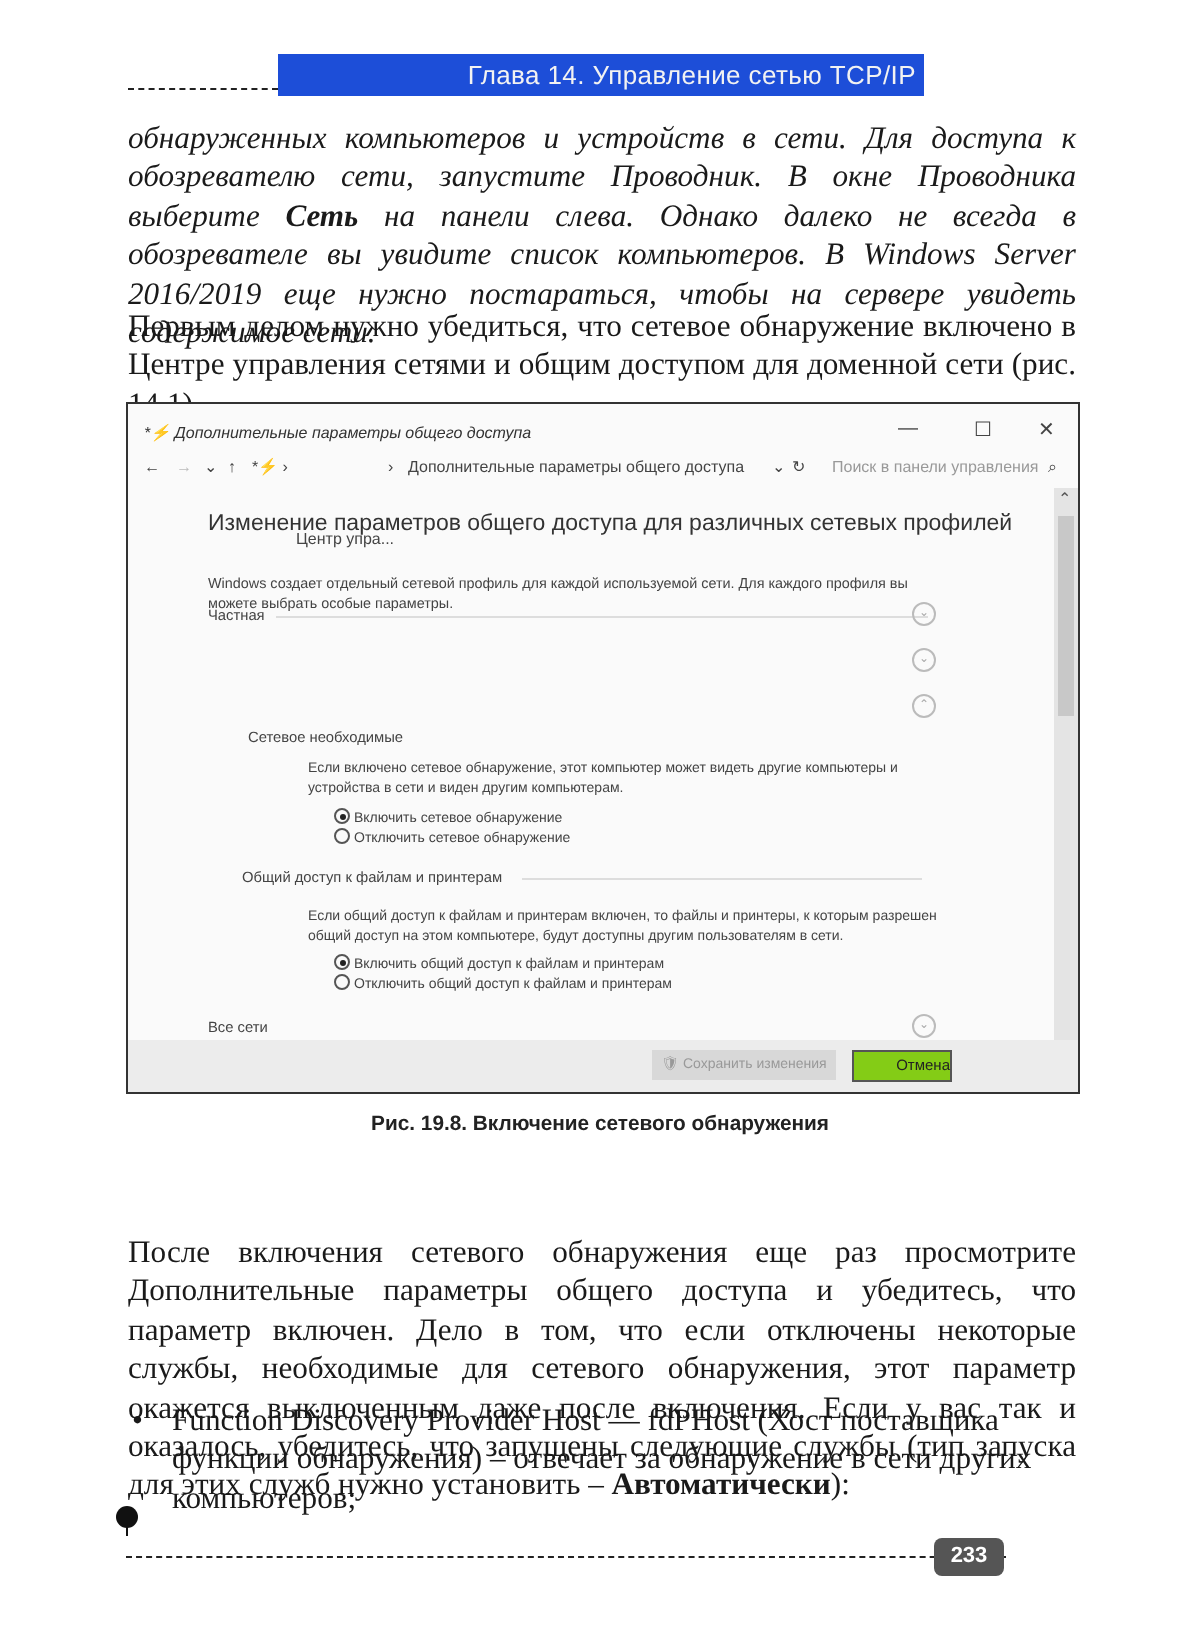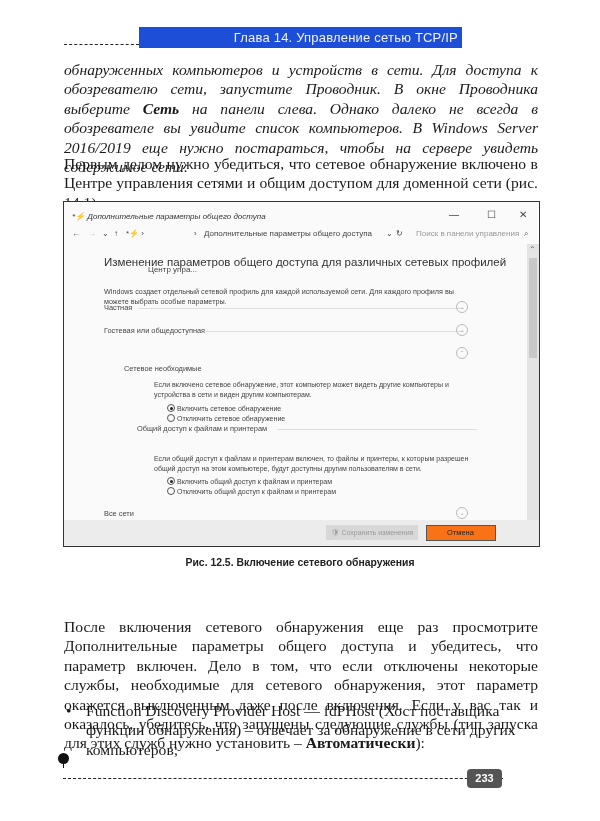--- a/index.html
+++ b/index.html
@@ -30,21 +30,21 @@
   .sect { position: absolute; left: 40px; font-size: 7.4px; color: #444; width: 360px; }
   .sect .line { position: absolute; top: 5px; height: 0; border-top: 1px solid #ddd; right: 0; }
   .chev { position: absolute; left: 392px; width: 10px; height: 10px; border: 1px solid #bbb; border-radius: 50%; font-size: 6px; line-height: 10px; text-align: center; color: #aaa; }
   .sub { position: absolute; font-size: 7.4px; color: #444; }
   .txt { position: absolute; font-size: 7px; line-height: 10px; color: #444; width: 310px; }
   .radio { position: absolute; font-size: 7px; color: #444; }
   .radio .dot { display: inline-block; width: 6px; height: 6px; border: 1px solid #555; border-radius: 50%; vertical-align: -1px; margin-right: 2px; position: relative; }
   .radio .dot.on::after { content: ""; position: absolute; left: 1.5px; top: 1.5px; width: 3px; height: 3px; background: #222; border-radius: 50%; }
   .footer { position: absolute; left: 0; right: 0; bottom: 0; height: 26px; background: #ececec; }
   .btn-save { position: absolute; left: 262px; top: 5px; width: 92px; height: 15px; background: #d8d8d8; color: #999; font-size: 7px; line-height: 15px; text-align: center; }
-  .btn-cancel { position: absolute; left: 362px; top: 5px; width: 48px; height: 14px; border: 1px solid #555; background: #f97316; font-size: 7.5px; line-height: 14px; text-align: left; color: #222; padding-left: 20px; }
+  .btn-cancel { position: absolute; left: 362px; top: 5px; width: 48px; height: 14px; border: 1px solid #555; background: #84cc16; font-size: 7.5px; line-height: 14px; text-align: right; color: #222; }
 
   .caption { position: absolute; left: 0; width: 600px; top: 557px; text-align: center; font-family: "Liberation Sans", sans-serif; font-weight: bold; font-size: 10.4px; color: #222; }
 
   .bullet-list { position: absolute; left: 64px; top: 701px; width: 474px; margin: 0; padding: 0; list-style: none; font-size: 15.6px; line-height: 19.4px; }
   .bullet-list li { position: relative; padding-left: 22px; }
   .bullet-list li .mark { position: absolute; left: 2px; top: 0; }
 
   .foot-dot { position: absolute; left: 58px; top: 753px; width: 11px; height: 11px; background: #111; border-radius: 50%; }
   .foot-stem { position: absolute; left: 62.5px; top: 762px; height: 6px; border-left: 1.5px solid #111; }
   .foot-rule { position: absolute; left: 63px; top: 778px; width: 440px; border-top: 1.5px dashed #222; }
@@ -90,38 +90,34 @@
   <div class="content">
     <div class="c-title">Изменение параметров общего доступа для различных сетевых профилей</div>
     <div class="c-desc">Windows создает отдельный сетевой профиль для каждой используемой сети. Для каждого профиля вы можете выбрать особые параметры.</div>
 
     <div class="sect" style="top:59px;">
       <span>Частная</span>
       <span class="line" style="left:34px;"></span>
     </div>
     <div class="chev" style="top:57px;">⌄</div>
 
-    <div class="sect" style="top:82px;">
-      <span>Гостевая или общедоступная</span>
-      <span class="line" style="left:100px;"></span>
-    </div>
     <div class="chev" style="top:80px;">⌄</div>
 
     <div class="chev" style="top:103px;">⌃</div>
 
     <div class="sub" style="left:60px; top:120px;">Сетевое необходимые</div>
     <div class="txt" style="left:90px; top:136px;">Если включено сетевое обнаружение, этот компьютер может видеть другие компьютеры и устройства в сети и виден другим компьютерам.</div>
     <div class="radio" style="left:103px; top:160px;">
       <span class="dot on"></span><span>Включить сетевое обнаружение</span>
     </div>
     <div class="radio" style="left:103px; top:170px;">
       <span class="dot"></span><span>Отключить сетевое обнаружение</span>
     </div>
 
-    <div class="sect" style="top:180px; left:57px; width:340px;margin-left:16px;">
+    <div class="sect" style="top:190px; left:57px; width:340px;">
       <span>Общий доступ к файлам и принтерам</span>
       <span class="line" style="left:140px;"></span>
     </div>
     <div class="txt" style="left:90px; top:210px; width:330px;">Если общий доступ к файлам и принтерам включен, то файлы и принтеры, к которым разрешен общий доступ на этом компьютере, будут доступны другим пользователям в сети.</div>
     <div class="radio" style="left:103px; top:233px;">
       <span class="dot on"></span><span>Включить общий доступ к файлам и принтерам</span>
     </div>
     <div class="radio" style="left:103px; top:243px;">
       <span class="dot"></span><span>Отключить общий доступ к файлам и принтерам</span>
     </div>
@@ -139,21 +135,21 @@
   </div>
 
   <div class="footer">
     <div class="btn-save">
       <span>🛡 </span><span>Сохранить изменения</span>
     </div>
     <div class="btn-cancel">Отмена</div>
   </div>
 </div>
 
-<div class="caption">Рис. 12.5. Включение сетевого обнаружения</div>
+<div class="caption">Рис. 19.8. Включение сетевого обнаружения</div>
 
 <p class="para p3"><span>После включения сетевого обнаружения еще раз просмотрите Дополнительные параметры общего доступа и убедитесь, что параметр включен. Дело в том, что если отключены некоторые службы, необходимые для сетевого обнаружения, этот параметр окажется выключенным даже после включения. Если у вас так и оказалось, убедитесь, что запущены следующие службы (тип запуска для этих служб нужно установить – </span><b>Автоматически</b><span>):</span></p>
 
 <ul class="bullet-list">
   <li>
     <span class="mark">•</span>
     <span>Function Discovery Provider Host — fdPHost (Хост поставщика функции обнаружения) – отвечает за обнаружение в сети других компьютеров;</span>
   </li>
 </ul>
 

